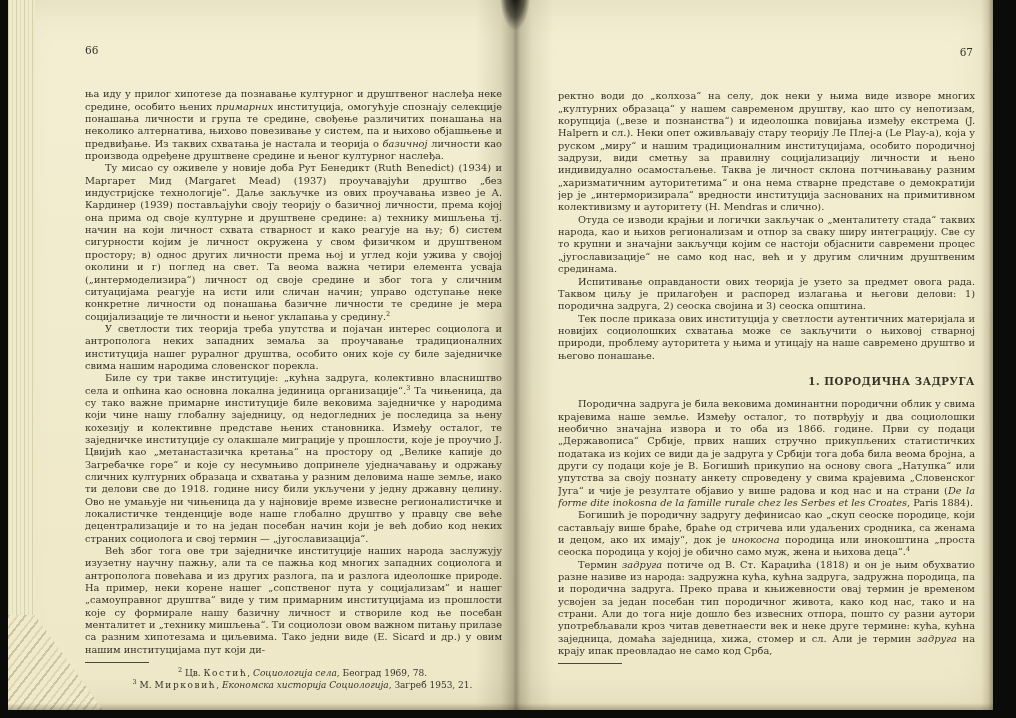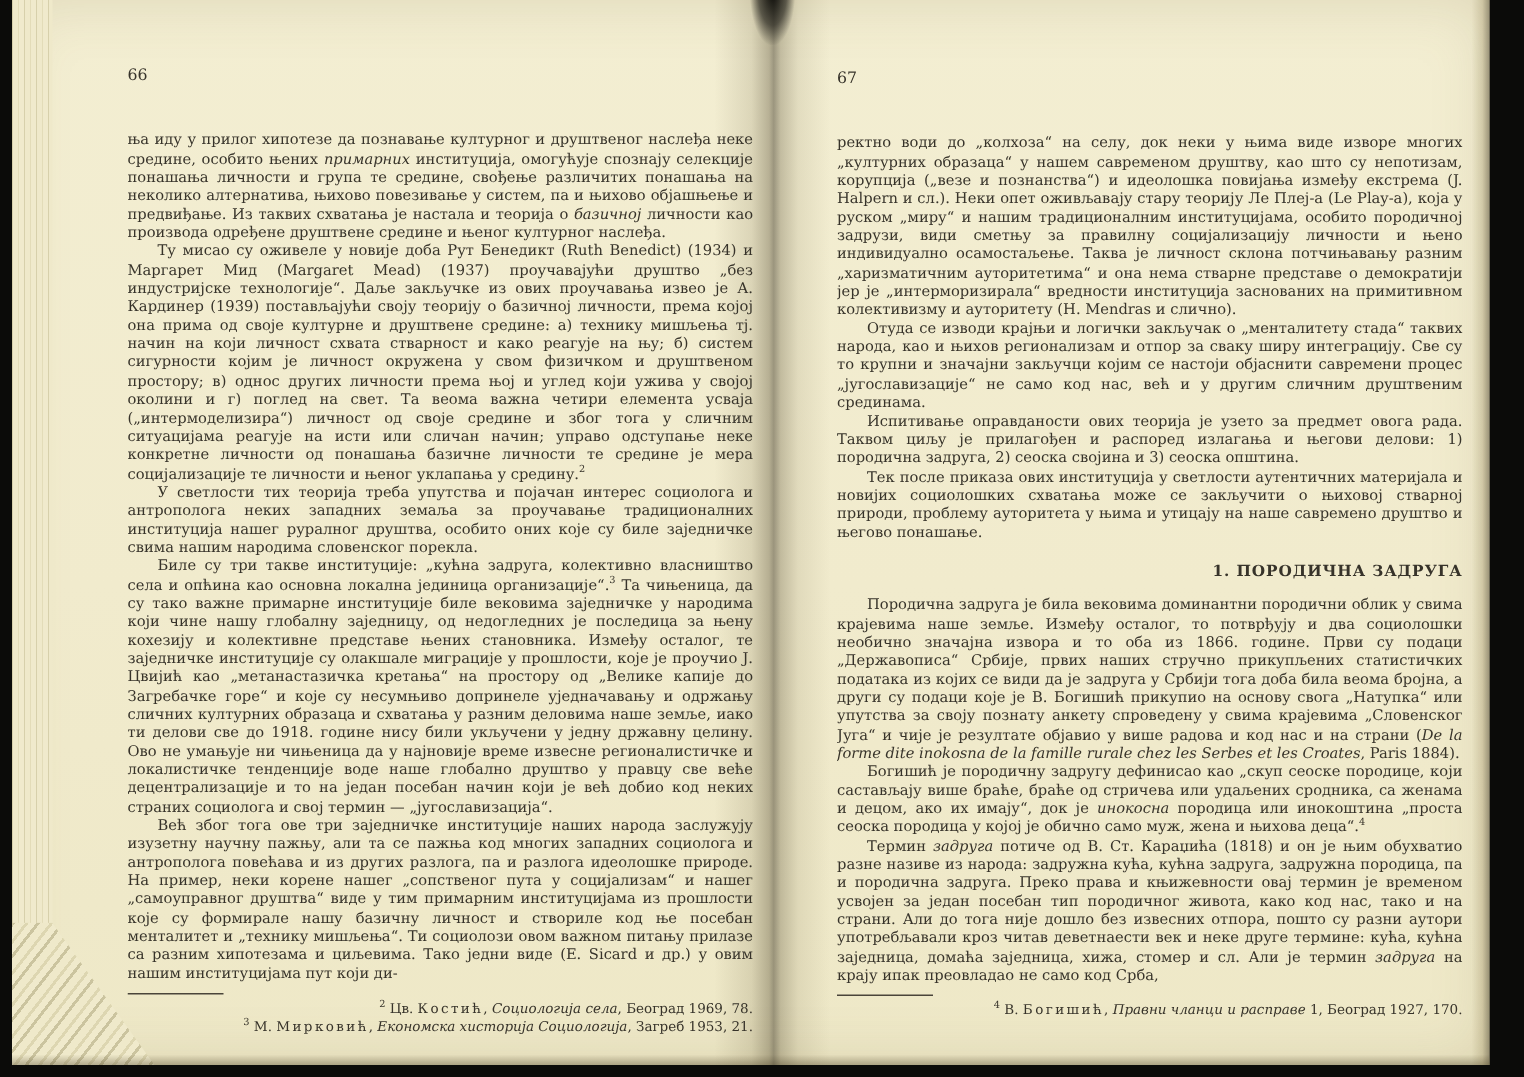--- a/index.html
+++ b/index.html
@@ -57,36 +57,36 @@
   
   .page-text {
     position:absolute; width:417px; color:#37332a;
     font-size:9.8px; line-height:12.35px; text-align:justify;
     overflow:hidden;
   }
   .page-text.left  { left:77px;  top:44px; height:650px; }
   .page-text.right { left:550px; top:46px; height:656px; }
 
   .pagenum { display:block; font-size:10.5px; margin-bottom:8px; }
-  .pagenum.right-side { text-align:left; padding-right:2px; }
+  .pagenum.right-side { text-align:right; padding-right:2px; }
 
   p.body-par { text-indent:20px; }
   p.body-par.no-indent { text-indent:0;margin-top:32px; }
 
   .section-heading {
     font-size:10.2px; letter-spacing:.6px; font-weight:bold;
     margin:13px 0 11px 36px; text-align:right;
   }
 
   .footnote-sep {
     border:0; border-top:1px solid #4a453a; width:64px;
     margin:6px 0 5px 0;
   }
   .footnote {
-    font-size:9px; line-height:11.6px; text-indent:18px; text-align:right;
+    font-size:9px; line-height:11.6px; text-indent:18px; text-align:center;
   }
 
   .it  { font-style:italic; }
   .lsp { letter-spacing:1.6px; }
   sup  { font-size:6.5px; line-height:0; }
 </style>
 </head>
 <body>
 
 <div class="scan">
@@ -114,16 +114,15 @@
       <span class="pagenum right-side">67</span>
       <p class="body-par no-indent"><span>ректно води до „колхоза“ на селу, док неки у њима виде изворе многих „културних образаца“ у нашем савременом друштву, као што су непотизам, корупција („везе и познанства“) и идеолошка повијања између екстрема (J. Halpern и сл.). Неки опет оживљавају стару теорију Ле Плеј-а (Le Play-a), која у руском „миру“ и нашим традиционалним институцијама, особито породичној задрузи, види сметњу за правилну социјализацију личности и њено индивидуално осамостаљење. Таква је личност склона потчињавању разним „харизматичним ауторитетима“ и она нема стварне представе о демократији јер је „интерморизирала“ вредности институција заснованих на примитивном колективизму и ауторитету (H. Mendras и слично).</span></p>
       <p class="body-par"><span>Отуда се изводи крајњи и логички закључак о „менталитету стада“ таквих народа, као и њихов регионализам и отпор за сваку ширу интеграцију. Све су то крупни и значајни закључци којим се настоји објаснити савремени процес „југославизације“ не само код нас, већ и у другим сличним друштвеним срединама.</span></p>
       <p class="body-par"><span>Испитивање оправданости ових теорија је узето за предмет овога рада. Таквом циљу је прилагођен и распоред излагања и његови делови: 1) породична задруга, 2) сеоска својина и 3) сеоска општина.</span></p>
       <p class="body-par"><span>Тек после приказа ових институција у светлости аутентичних материјала и новијих социолошких схватања може се закључити о њиховој стварној природи, проблему ауторитета у њима и утицају на наше савремено друштво и његово понашање.</span></p>
       <h2 class="section-heading">1. ПОРОДИЧНА ЗАДРУГА</h2>
       <p class="body-par"><span>Породична задруга је била вековима доминантни породични облик у свима крајевима наше земље. Између осталог, то потврђују и два социолошки необично значајна извора и то оба из 1866. године. Први су подаци „Державописа“ Србије, првих наших стручно прикупљених статистичких података из којих се види да је задруга у Србији тога доба била веома бројна, а други су подаци које је В. Богишић прикупио на основу свога „Натупка“ или упутства за своју познату анкету спроведену у свима крајевима „Словенског Југа“ и чије је резултате објавио у више радова и код нас и на страни (</span><span class="it">De la forme dite inokosna de la famille rurale chez les Serbes et les Croates</span><span>, Paris 1884).</span></p>
       <p class="body-par"><span>Богишић је породичну задругу дефинисао као „скуп сеоске породице, који састављају више браће, браће од стричева или удаљених сродника, са женама и децом, ако их имају“, док је </span><span class="it">инокосна</span><span> породица или инокоштина „проста сеоска породица у којој је обично само муж, жена и њихова деца“.</span><sup>4</sup></p>
       <p class="body-par"><span>Термин </span><span class="it">задруга</span><span> потиче од В. Ст. Караџића (1818) и он је њим обухватио разне називе из народа: задружна кућа, кућна задруга, задружна породица, па и породична задруга. Преко права и књижевности овај термин је временом усвојен за један посебан тип породичног живота, како код нас, тако и на страни. Али до тога није дошло без извесних отпора, пошто су разни аутори употребљавали кроз читав деветнаести век и неке друге термине: кућа, кућна заједница, домаћа заједница, хижа, стомер и сл. Али је термин </span><span class="it">задруга</span><span> на крају ипак преовладао не само код Срба,</span></p>
       <hr class="footnote-sep">
-      <p class="footnote"><sup>4</sup><span> В. </span><span class="lsp">Богишић</span><span>, </span><span class="it">Правни чланци и расправе</span><span> 1, Београд 1927, 170.</span></p>
     </div>
   </div>
 </div>
 
 </body></html>

